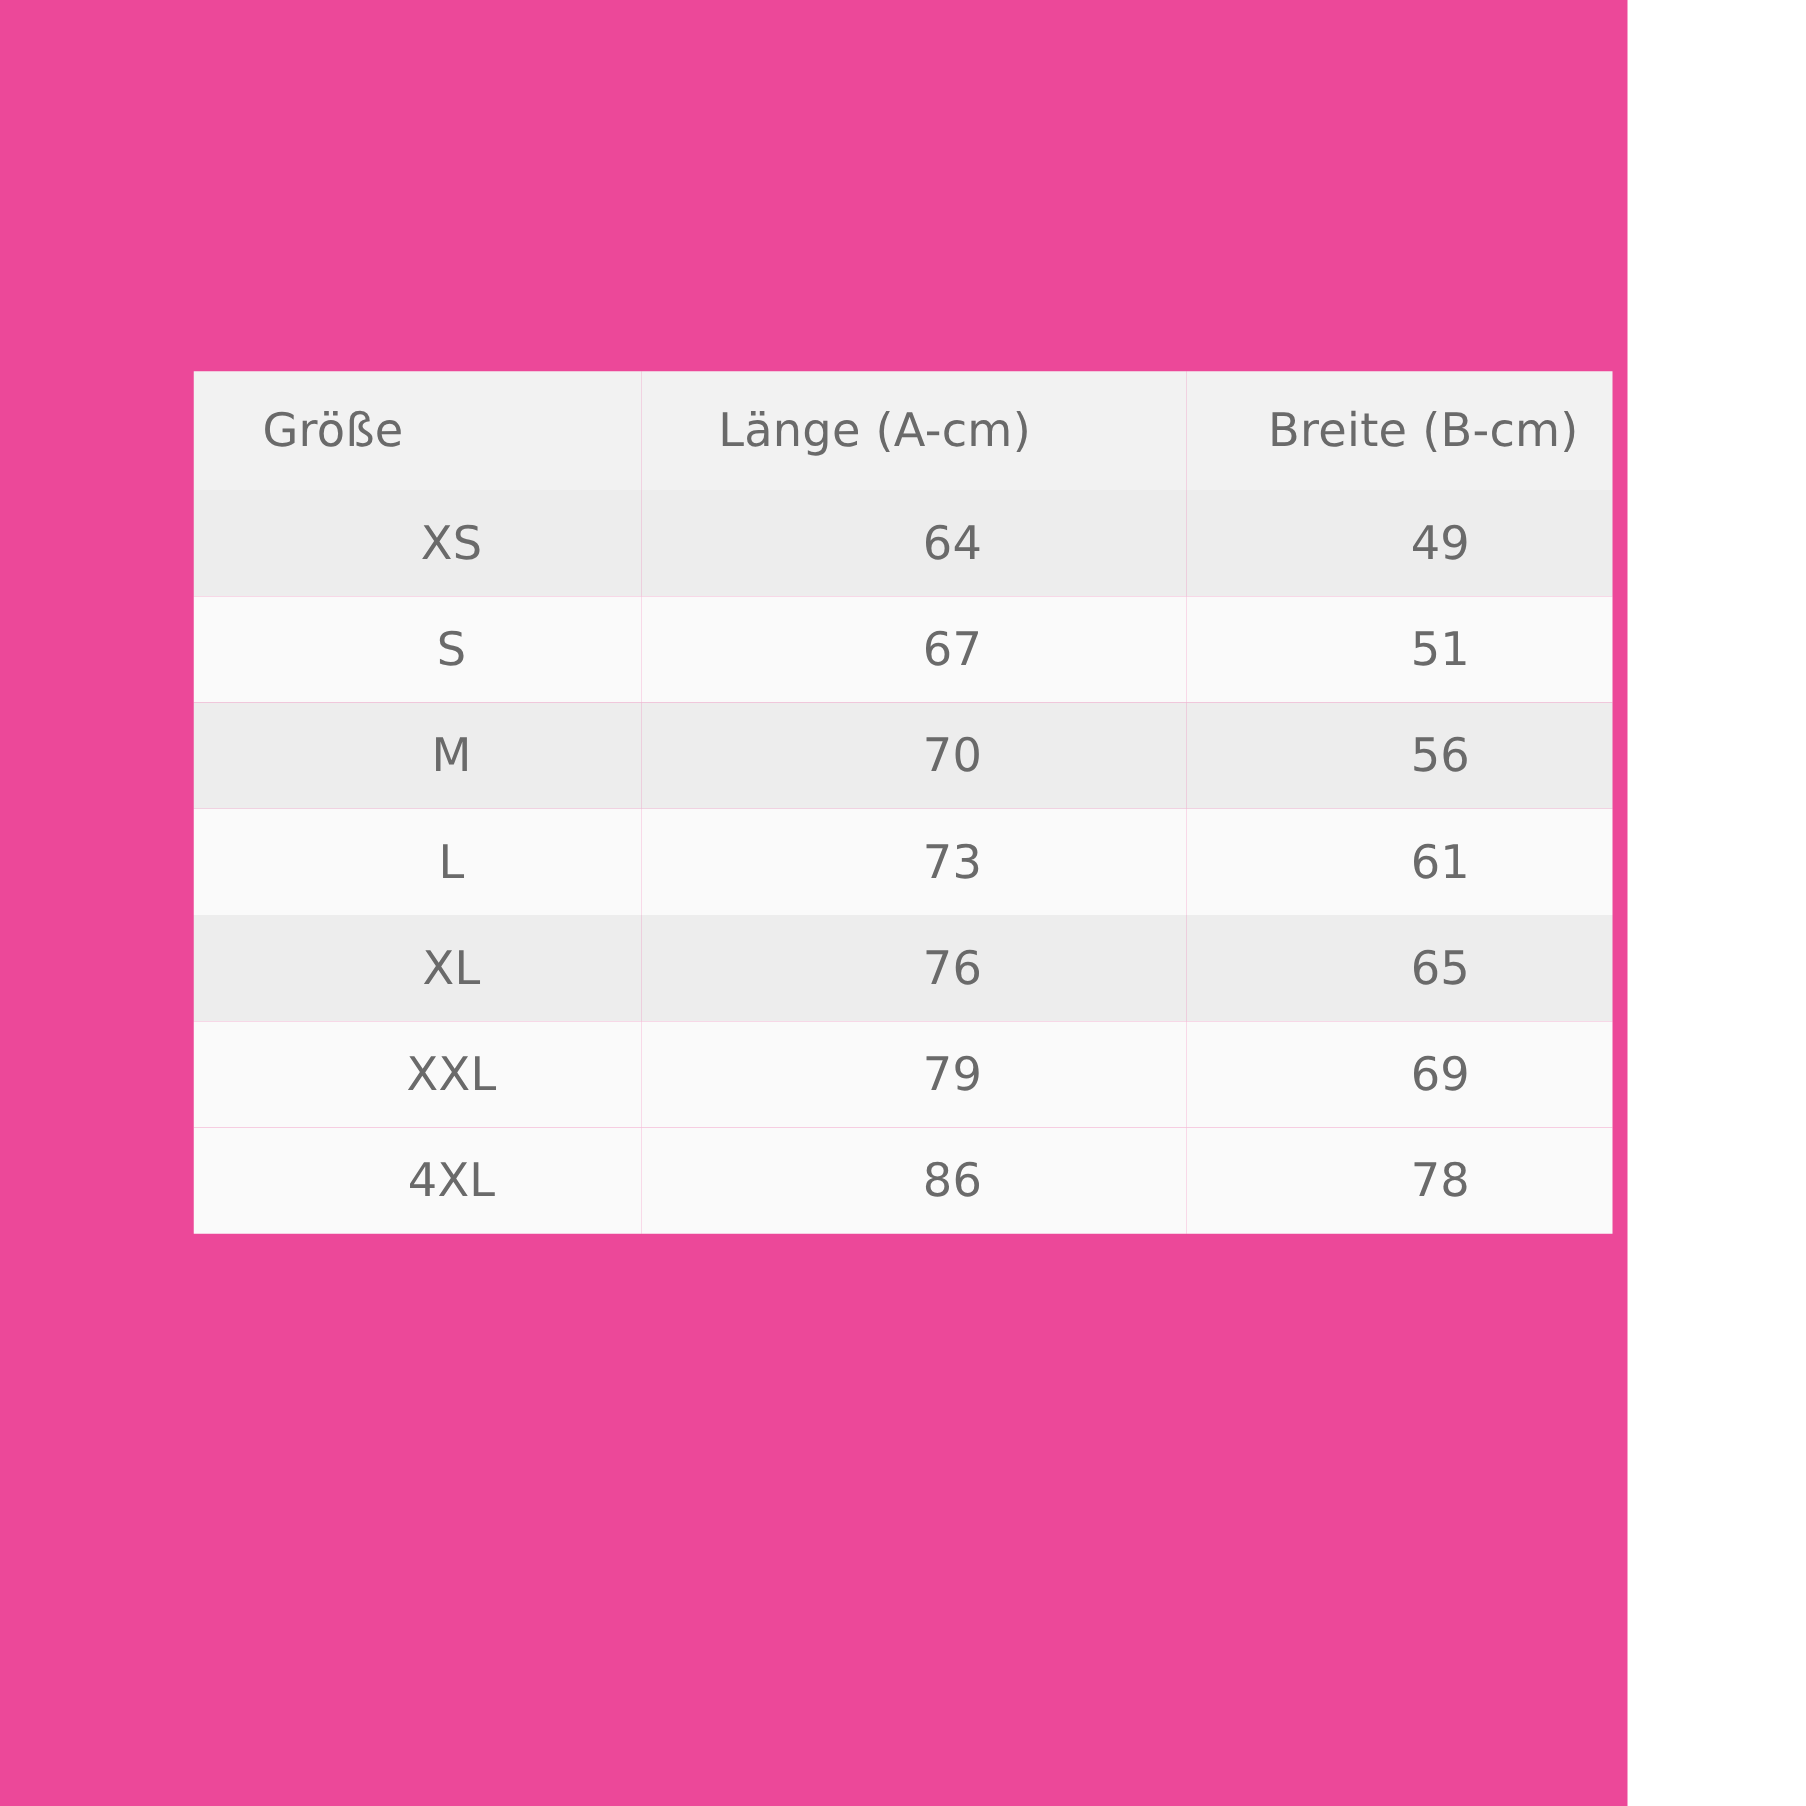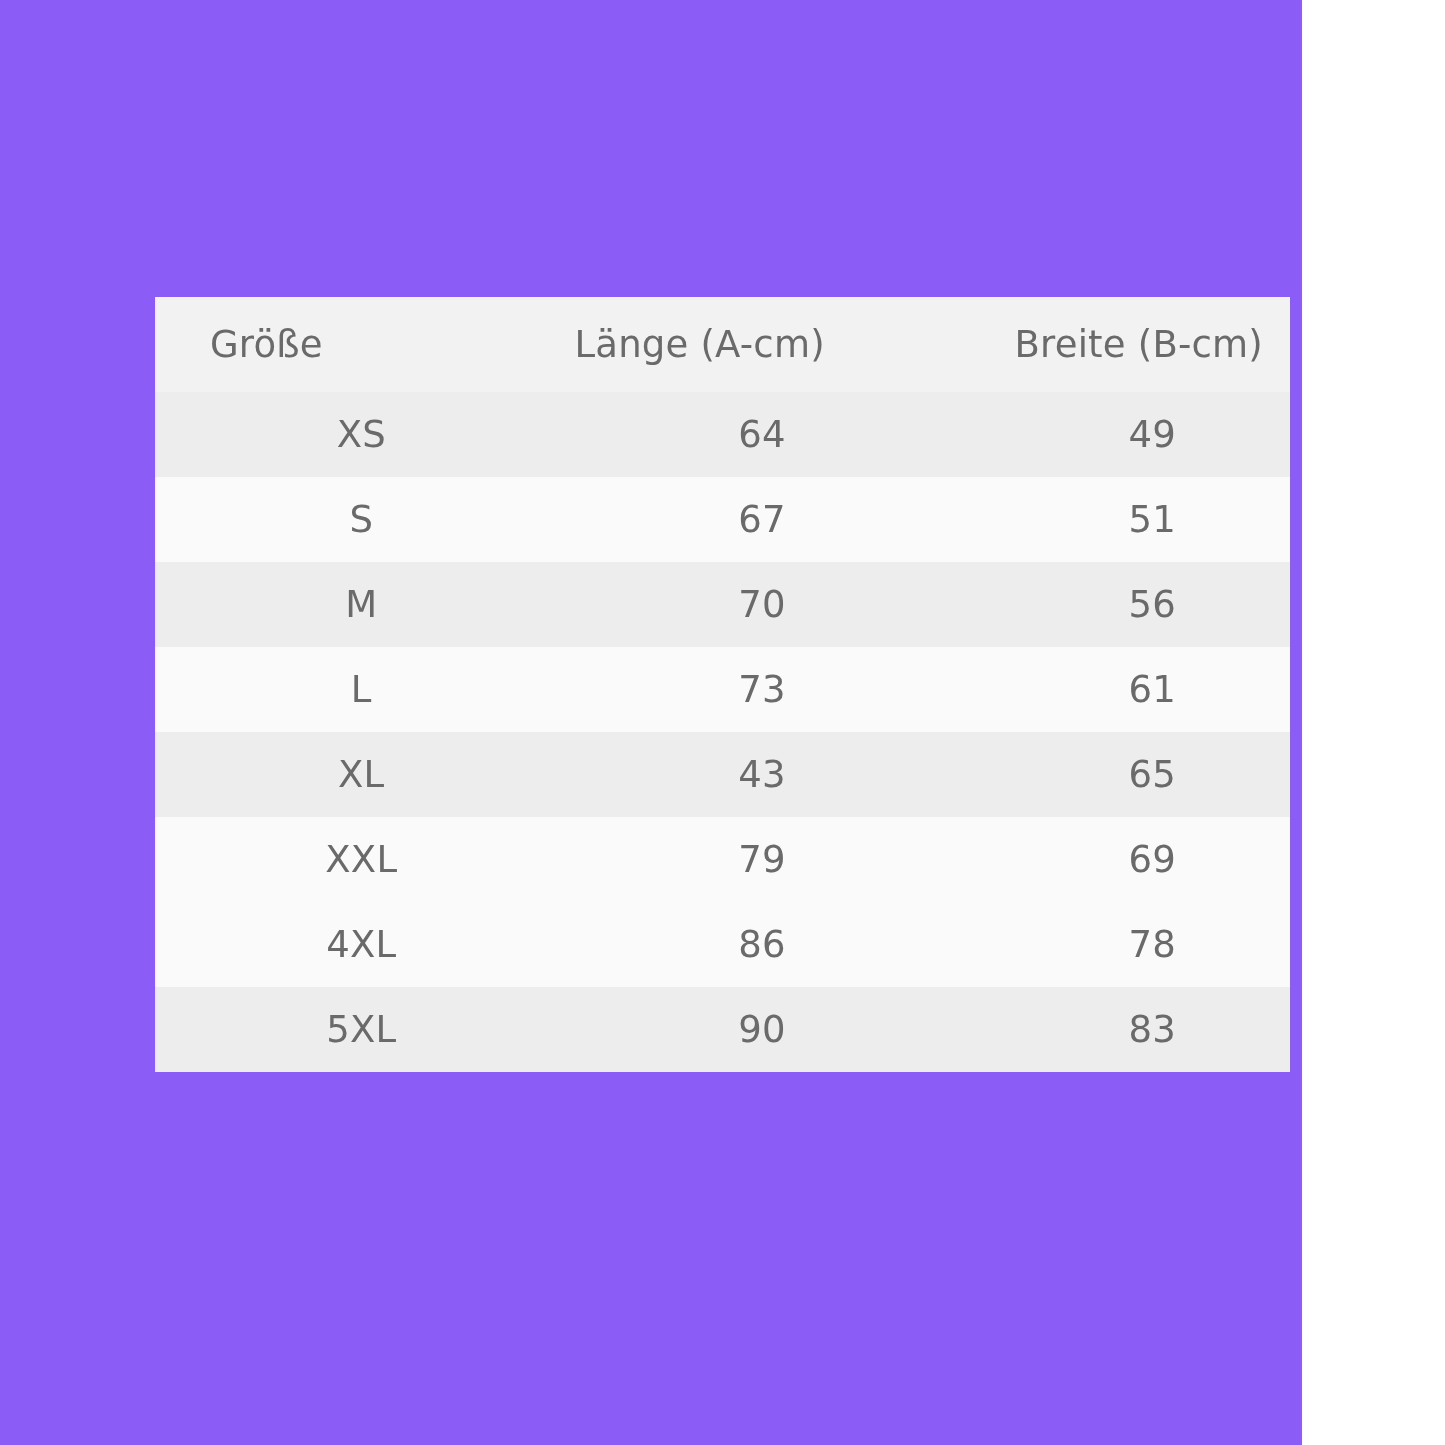--- a/index.html
+++ b/index.html
@@ -10,21 +10,21 @@
   body {
     width: 1445px;
     height: 1445px;
     font-family: "DejaVu Sans", "Liberation Sans", sans-serif;
     -webkit-font-smoothing: antialiased;
   }
   .page {
     position: relative;
     width: 1302px;
     height: 1445px;
-    background: #8b5cf6;
+    background: #ec4899;
   }
   .table-wrap {
     position: absolute;
     left: 155px;
     top: 297px;
     width: 1135px;
   }
   table.size-table {
     width: 100%;
     border-collapse: collapse;
@@ -106,34 +106,29 @@
           <td class="col-len">70</td>
           <td class="col-wid">56</td>
         </tr>
         <tr class="even">
           <td class="col-size">L</td>
           <td class="col-len">73</td>
           <td class="col-wid">61</td>
         </tr>
         <tr class="odd">
           <td class="col-size">XL</td>
-          <td class="col-len">43</td>
+          <td class="col-len">76</td>
           <td class="col-wid">65</td>
         </tr>
         <tr class="even">
           <td class="col-size">XXL</td>
           <td class="col-len">79</td>
           <td class="col-wid">69</td>
         </tr>
         <tr class="even">
           <td class="col-size">4XL</td>
           <td class="col-len">86</td>
           <td class="col-wid">78</td>
         </tr>
-        <tr class="odd">
-          <td class="col-size">5XL</td>
-          <td class="col-len">90</td>
-          <td class="col-wid">83</td>
-        </tr>
       </tbody>
     </table>
   </div>
 </div>
 
 </body></html>

